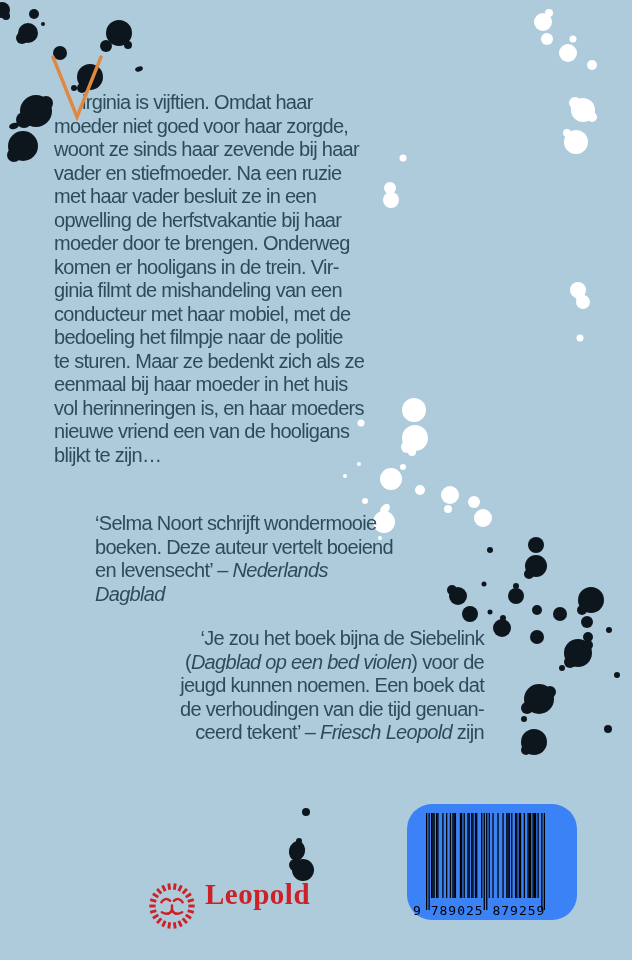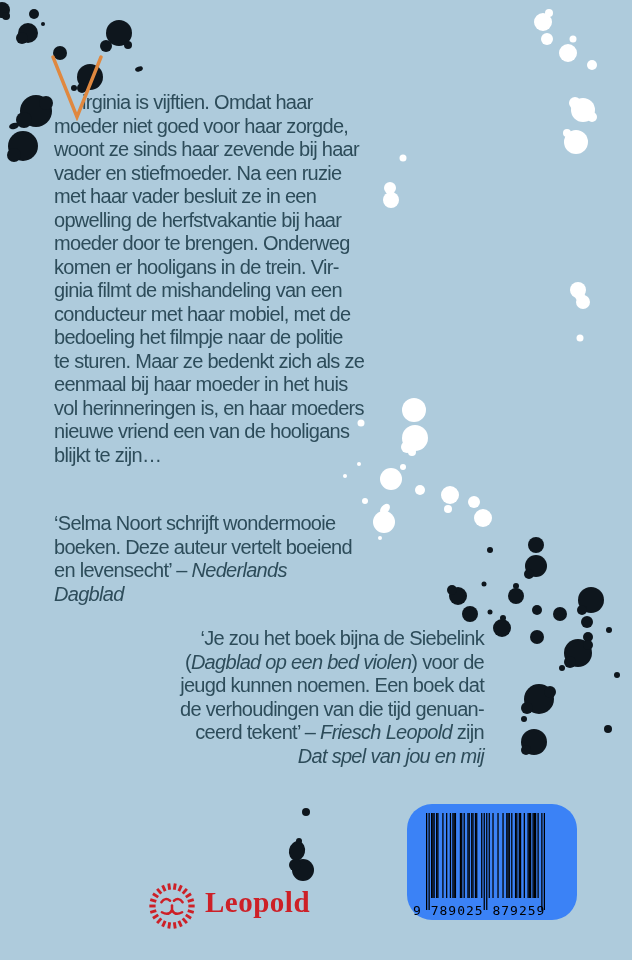--- a/index.html
+++ b/index.html
@@ -13,36 +13,36 @@
   .black-ink{fill:#0e161d;}
   .white-ink{fill:#ffffff;}
   #dropcap{position:absolute;left:49px;top:53px;z-index:3;}
   .textblock{
     position:absolute;left:54px;width:430px;z-index:2;
     color:#2d4c5a;font-size:20px;line-height:23.5px;letter-spacing:-0.7px;
     white-space:pre-line;
   }
   .textblock .it{font-style:italic;}
   #blurb{top:91px;text-indent:28px;}
-  #quote1{top:512px;}
+  #quote1{top:512px;margin-left:41px;}
   #quote2{top:627px;text-align:right;}
   #barcode-box{
     position:absolute;left:407px;top:804px;width:170px;height:116px;
     background:#3b82f6;z-index:2;border-radius:25px;
   }
   #barcode-bars{position:absolute;left:19px;top:9px;width:119px;height:97px;}
   #barcode-number{
     position:absolute;left:6px;bottom:2px;width:140px;
     font-family:"DejaVu Sans Mono", monospace;font-size:13px;letter-spacing:1px;
     color:#000000;white-space:pre;
   }
   #publisher{position:absolute;left:145px;top:877px;height:60px;z-index:2;}
   #lion{position:absolute;left:0;top:2px;}
   #publisher-name{
-    position:absolute;left:60px;top:9px;
+    position:absolute;left:60px;top:1px;
     font-family:"Liberation Serif", serif;font-weight:bold;
     font-size:29px;color:#cd2027;letter-spacing:0.5px;
   }
 </style>
 </head>
 <body>
 
 <div class="cover">
 
   <svg id="splats" viewBox="0 0 632 960" xmlns="http://www.w3.org/2000/svg">
@@ -170,21 +170,21 @@
   <div id="quote1" class="textblock"><span>‘Selma Noort schrijft wondermooie
 boeken. Deze auteur vertelt boeiend
 en levensecht’ – </span><span class="it">Nederlands
 Dagblad</span></div>
 
   <div id="quote2" class="textblock"><span>‘Je zou het boek bijna de Siebelink
 (</span><span class="it">Dagblad op een bed violen</span><span>) voor de
 jeugd kunnen noemen. Een boek dat
 de verhoudingen van die tijd genuan-
 ceerd tekent’ – </span><span class="it">Friesch Leopold</span><span> zijn
-</span><span class="it">Dat spel van jou en mij</span></div>
+</span></div>
 
   <div id="barcode-box">
     <svg id="barcode-bars" viewBox="0 0 95 97" preserveAspectRatio="none" xmlns="http://www.w3.org/2000/svg">
         <rect x="0" y="0" width="1" height="97" fill="#000"></rect>
         <rect x="2" y="0" width="1" height="97" fill="#000"></rect>
         <rect x="4" y="0" width="1" height="85" fill="#000"></rect>
         <rect x="5" y="0" width="1" height="85" fill="#000"></rect>
         <rect x="6" y="0" width="1" height="85" fill="#000"></rect>
         <rect x="8" y="0" width="1" height="85" fill="#000"></rect>
         <rect x="9" y="0" width="1" height="85" fill="#000"></rect>

